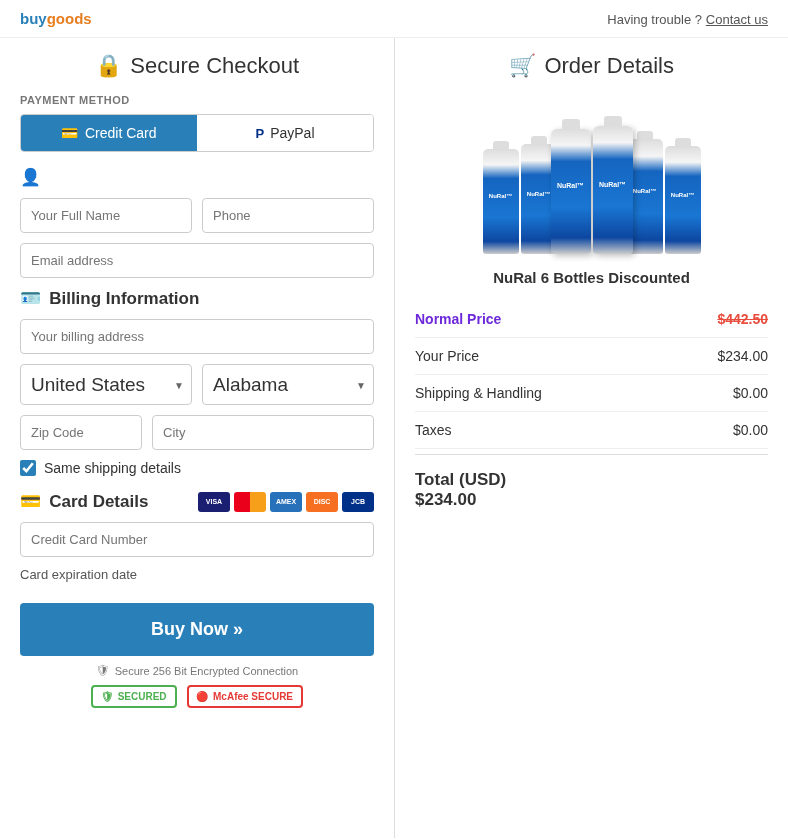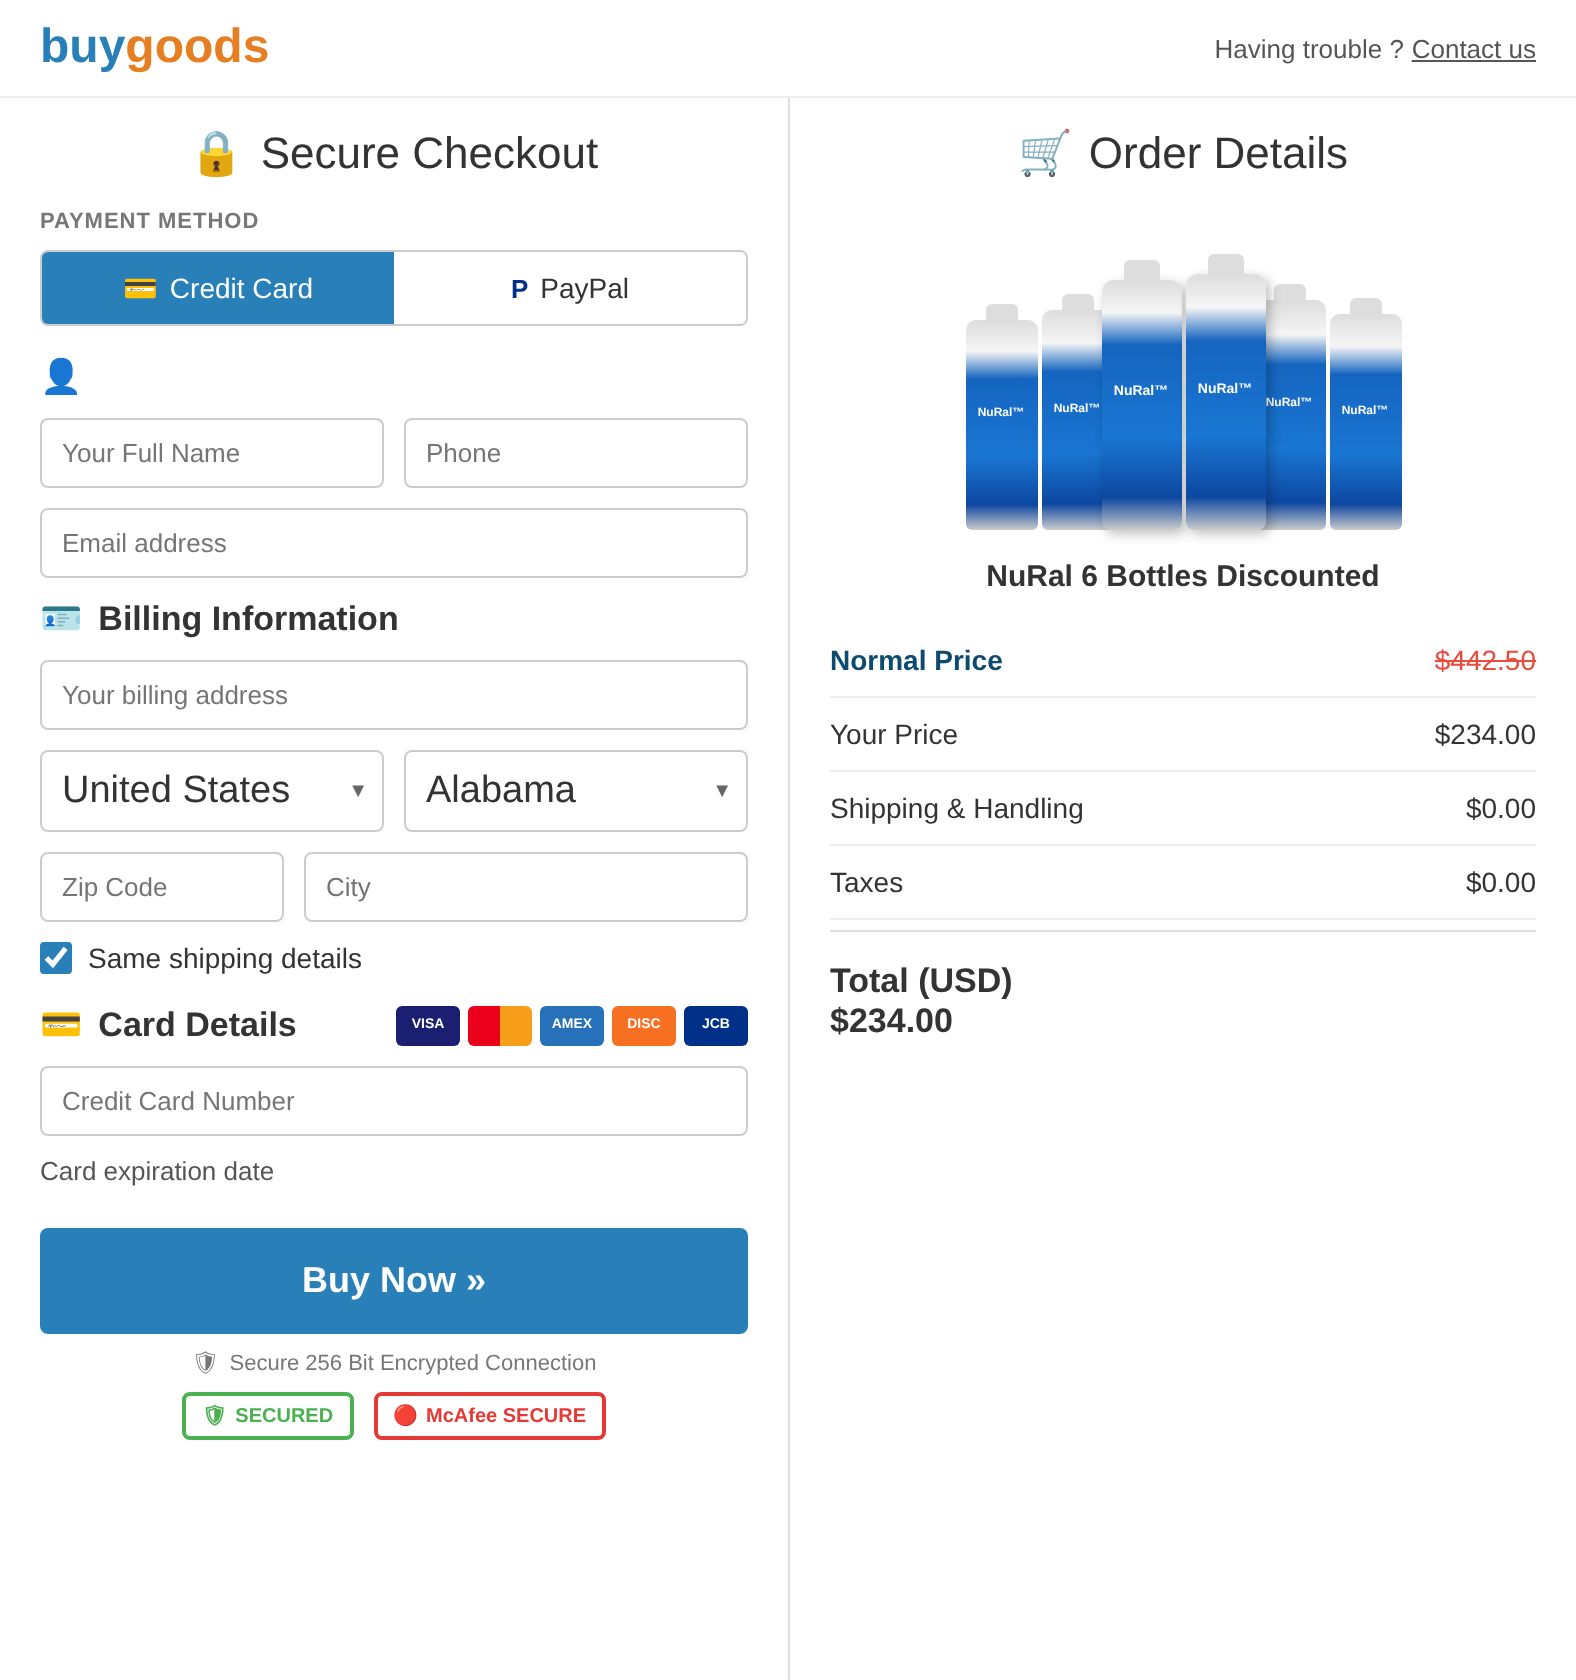--- a/index.html
+++ b/index.html
@@ -5,21 +5,21 @@
     * { box-sizing: border-box; margin: 0; padding: 0; }
     body { font-family: Arial, sans-serif; font-size: 14px; color: #333; background: #fff; }
 
     .top-bar {
       display: flex;
       justify-content: space-between;
       align-items: center;
       padding: 10px 20px;
       border-bottom: 1px solid #eee;
     }
-    .logo { color: #e67e22; font-size: 24px; font-weight: bold; }
+    .logo { color: #e67e22; font-size: 15px; font-weight: bold; }
     .logo span { color: #2980b9; }
     .trouble-text { font-size: 13px; color: #555; }
 
     .main-layout {
       display: flex;
       width: 788px;
       min-height: 800px;
     }
 
     .left-panel {
@@ -253,22 +253,22 @@
       color: #333;
     }
 
     .price-row {
       display: flex;
       justify-content: space-between;
       padding: 10px 0;
       border-bottom: 1px solid #eee;
       font-size: 14px;
     }
-    .price-row.normal-price .label { color: #0c4a6e; font-weight: bold; }
-    .price-row.normal-price .value { color: #e74c3c; text-decoration: line-through; font-weight: normal; }
+    .price-row.normal-price .label { color: #6d28d9; font-weight: bold; }
+    .price-row.normal-price .value { color: #e74c3c; text-decoration: line-through; font-weight: bold; }
     .price-row.total { border-bottom: none; font-size: 17px; font-weight: bold; flex-direction: column; }
 
     .divider { border: none; border-top: 1px solid #ddd; margin: 5px 0; }
 
     
     .bottle-group {
       display: flex;
       align-items: flex-end;
       justify-content: center;
       gap: -5px;

